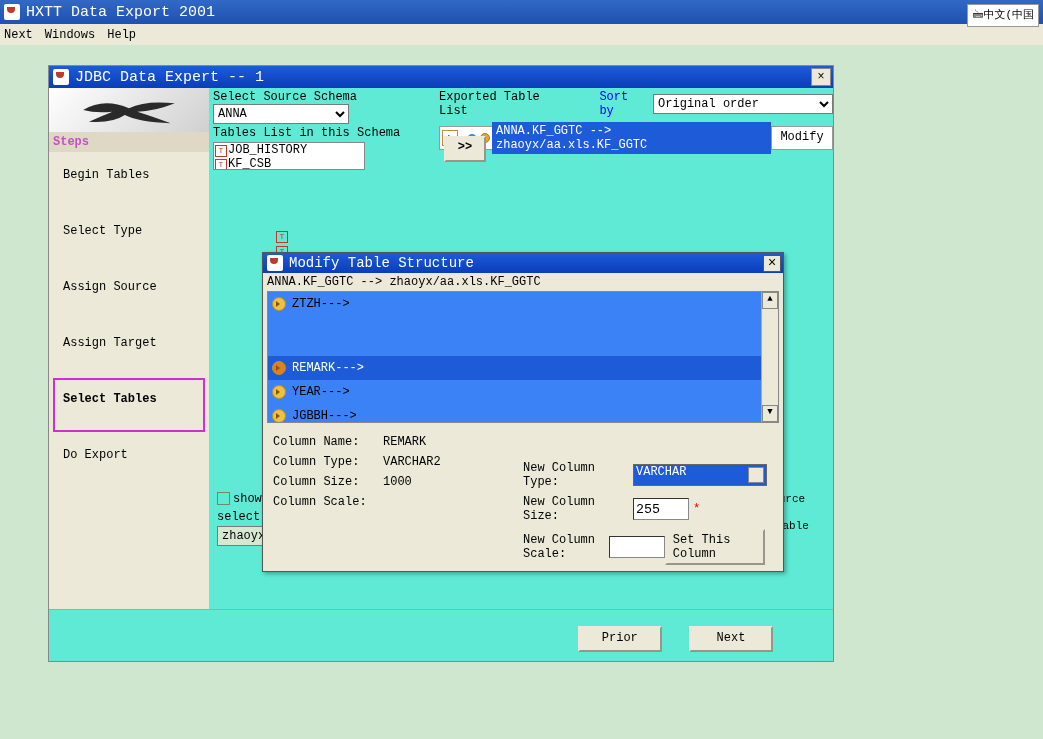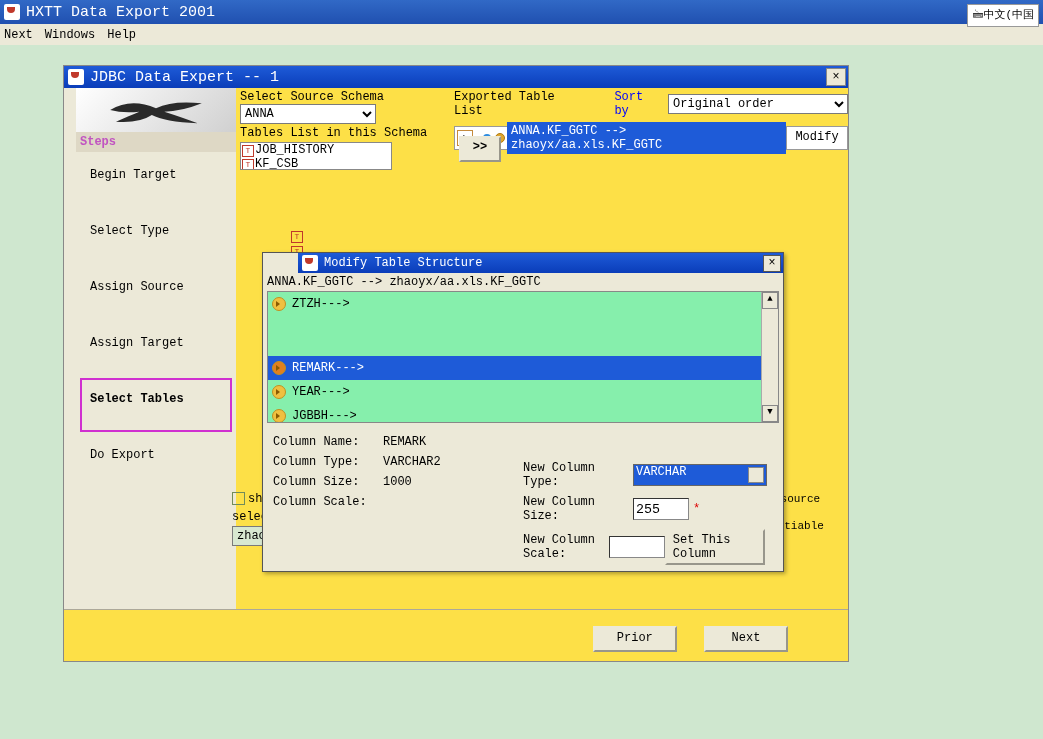--- a/index.html
+++ b/index.html
@@ -3,25 +3,25 @@
 <meta charset="utf-8">
 <style>
 body { margin:0; font-family:"SimSun","Courier New",monospace; font-size:12px; background:#fff; width:1043px; height:739px; overflow:hidden; }
 .titlebar{background:linear-gradient(to bottom,#3169c6,#2050b0);height:24px;color:#fff;display:flex;align-items:center;padding-left:4px;font-size:15px;}
 .java-cup{width:16px;height:16px;margin-right:6px;display:inline-block;background:#fff;border-radius:2px;position:relative;}
 .java-cup::after{content:"";position:absolute;top:3px;left:3px;width:8px;height:6px;background:#c0392b;border-radius:0 0 4px 4px;}
 .menubar{background:#ece9d8;height:21px;padding-left:4px;display:flex;align-items:center;gap:12px;border-bottom:1px solid #aca899;}
 .menubar span{cursor:default;}
 .langbox{position:absolute;right:4px;top:4px;background:#fff;border:1px solid #999;padding:1px 4px;font-size:11px;}
 .desktop{background:#cfe7cf;position:absolute;top:45px;left:0;right:0;bottom:0;}
-.win-outer{position:absolute;left:63px;top:20px;width:784px;height:595px;background:#fde047;border:1px solid #888;}
+.win-outer{position:absolute;left:48px;top:20px;width:784px;height:595px;background:#5eead4;border:1px solid #888;}
 .win-title{background:linear-gradient(to bottom,#1e5bd8,#0a3db9);height:22px;color:#fff;font-size:15px;display:flex;align-items:center;padding-left:4px;}
 .win-close{margin-left:auto;width:18px;height:16px;background:#ece9d8;border:1px solid #888;color:#000;font-family:Arial;font-size:12px;text-align:center;line-height:14px;margin-right:2px;}
 .content{display:flex;flex-wrap:nowrap;height:calc(100% - 74px);}
-.steps-panel{width:160px;background:#ece9d8;padding-left:12px;}
+.steps-panel{width:160px;background:#ece9d8;}
 .eagle{width:160px;height:44px;background:linear-gradient(135deg,#fff,#d0d0d0);display:flex;align-items:center;justify-content:center;}
 .eagle svg{width:100px;height:36px;}
 .steps-head{background:#ded8c5;height:20px;color:#c154c1;font-weight:bold;padding-left:4px;line-height:20px;}
 .step-item{height:38px;border:2px solid transparent;margin:2px 4px;padding:12px 4px 0 8px;}
 .step-item.sel{border:2px solid #d030d0;}
 .mid-panel{width:200px;padding:0 4px;}
 .lbl{display:block;margin-top:2px;}
 .combo{width:136px;height:20px;border:1px solid #7a7a7a;background:#fff;font-family:inherit;font-size:12px;}
 .tables-list{border:1px solid #888;background:#fff;height:26px;overflow:hidden;margin-top:2px;width:150px;}
 .tables-list div{padding-left:14px;position:relative;}
@@ -40,24 +40,24 @@
 .chk{width:11px;height:11px;border:1px solid #718c5a;display:inline-block;vertical-align:middle;margin-right:3px;}
 .legend{position:absolute;left:385px;top:425px;font-size:11px;width:400px;}
 .legend div{margin:2px 0;display:flex;align-items:center;gap:4px;}
 .circ{width:11px;height:11px;border-radius:50%;display:inline-block;}
 .c-blue{background:#2e8de0;}
 .c-green{background:#7ab51d;border:1px solid #5a8a10;}
 .c-orange{background:#e0a62e;border:1px solid #b07a10;}
 .c-grey{background:#888;border:1px solid #555;}
 
 .modal{position:absolute;left:262px;top:207px;width:520px;height:318px;background:#ece9d8;border:1px solid #555;box-shadow:2px 2px 4px rgba(0,0,0,.3);z-index:50;}
-.modal .mtitle{background:linear-gradient(to bottom,#1e5bd8,#0a3db9);height:20px;color:#fff;font-size:12px;display:flex;align-items:center;padding-left:4px;margin-left:35px;}
+.modal .mtitle{background:linear-gradient(to bottom,#1e5bd8,#0a3db9);height:20px;color:#fff;font-size:14px;display:flex;align-items:center;padding-left:4px;}
 .modal .mclose{margin-left:auto;width:16px;height:15px;background:#ece9d8;border:1px solid #555;text-align:center;line-height:13px;color:#000;font-family:Arial;margin-right:2px;}
 .modal .mpath{padding:2px 4px;background:#ece9d8;}
-.col-list{border:1px solid #888;background:#86efac;height:130px;overflow:hidden;margin:0 4px;position:relative;}
+.col-list{border:1px solid #888;background:#3b82f6;height:130px;overflow:hidden;margin:0 4px;position:relative;}
 .col-list .row{height:24px;display:flex;align-items:center;padding-left:4px;}
 .col-list .row.sel{background:#1e5bd8;color:#fff;margin-top:40px;}
 .det{padding:6px 10px;display:flex;}
 .det .left,.det .right{flex:1;}
 .det label{display:inline-block;width:110px;}
 .det .val{display:inline-block;}
 .det .row{margin:6px 0;display:flex;align-items:center;}
 .newcombo{width:130px;height:20px;border:1px solid #666;background:#1e5bd8;color:#fff;font-family:inherit;text-align:left;padding-left:2px;position:relative;}
 .newcombo::after{content:"";position:absolute;right:2px;top:2px;width:14px;height:14px;background:#ece9d8;border:1px solid #888;}
 .txtin{width:50px;height:18px;border:1px inset #888;background:#fff;font-family:inherit;padding-left:2px;}
@@ -95,21 +95,21 @@
 
     <div class="content">
 
       <div class="steps-panel">
         <div class="eagle">
           <svg viewBox="0 0 120 40">
               <path d="M5 20 Q30 5 60 18 Q80 8 115 12 Q90 22 70 22 Q95 30 110 36 Q70 34 55 26 Q40 36 12 34 Q30 26 40 22 Q20 24 5 20" fill="#2a2a2a"></path>
             </svg>
         </div>
         <div class="steps-head">Steps</div>
-        <div class="step-item"><span>Begin Target</span></div>
+        <div class="step-item"><span>Begin Tables</span></div>
         <div class="step-item"><span>Select Type</span></div>
         <div class="step-item"><span>Assign Source</span></div>
         <div class="step-item"><span>Assign Target</span></div>
         <div class="step-item sel"><span style="font-weight:bold">Select Tables</span></div>
         <div class="step-item"><span>Do Export</span></div>
       </div>
 
       <div class="mid-panel">
         <span class="lbl">Select Source Schema</span>
         <select class="combo"><option>ANNA</option></select>

